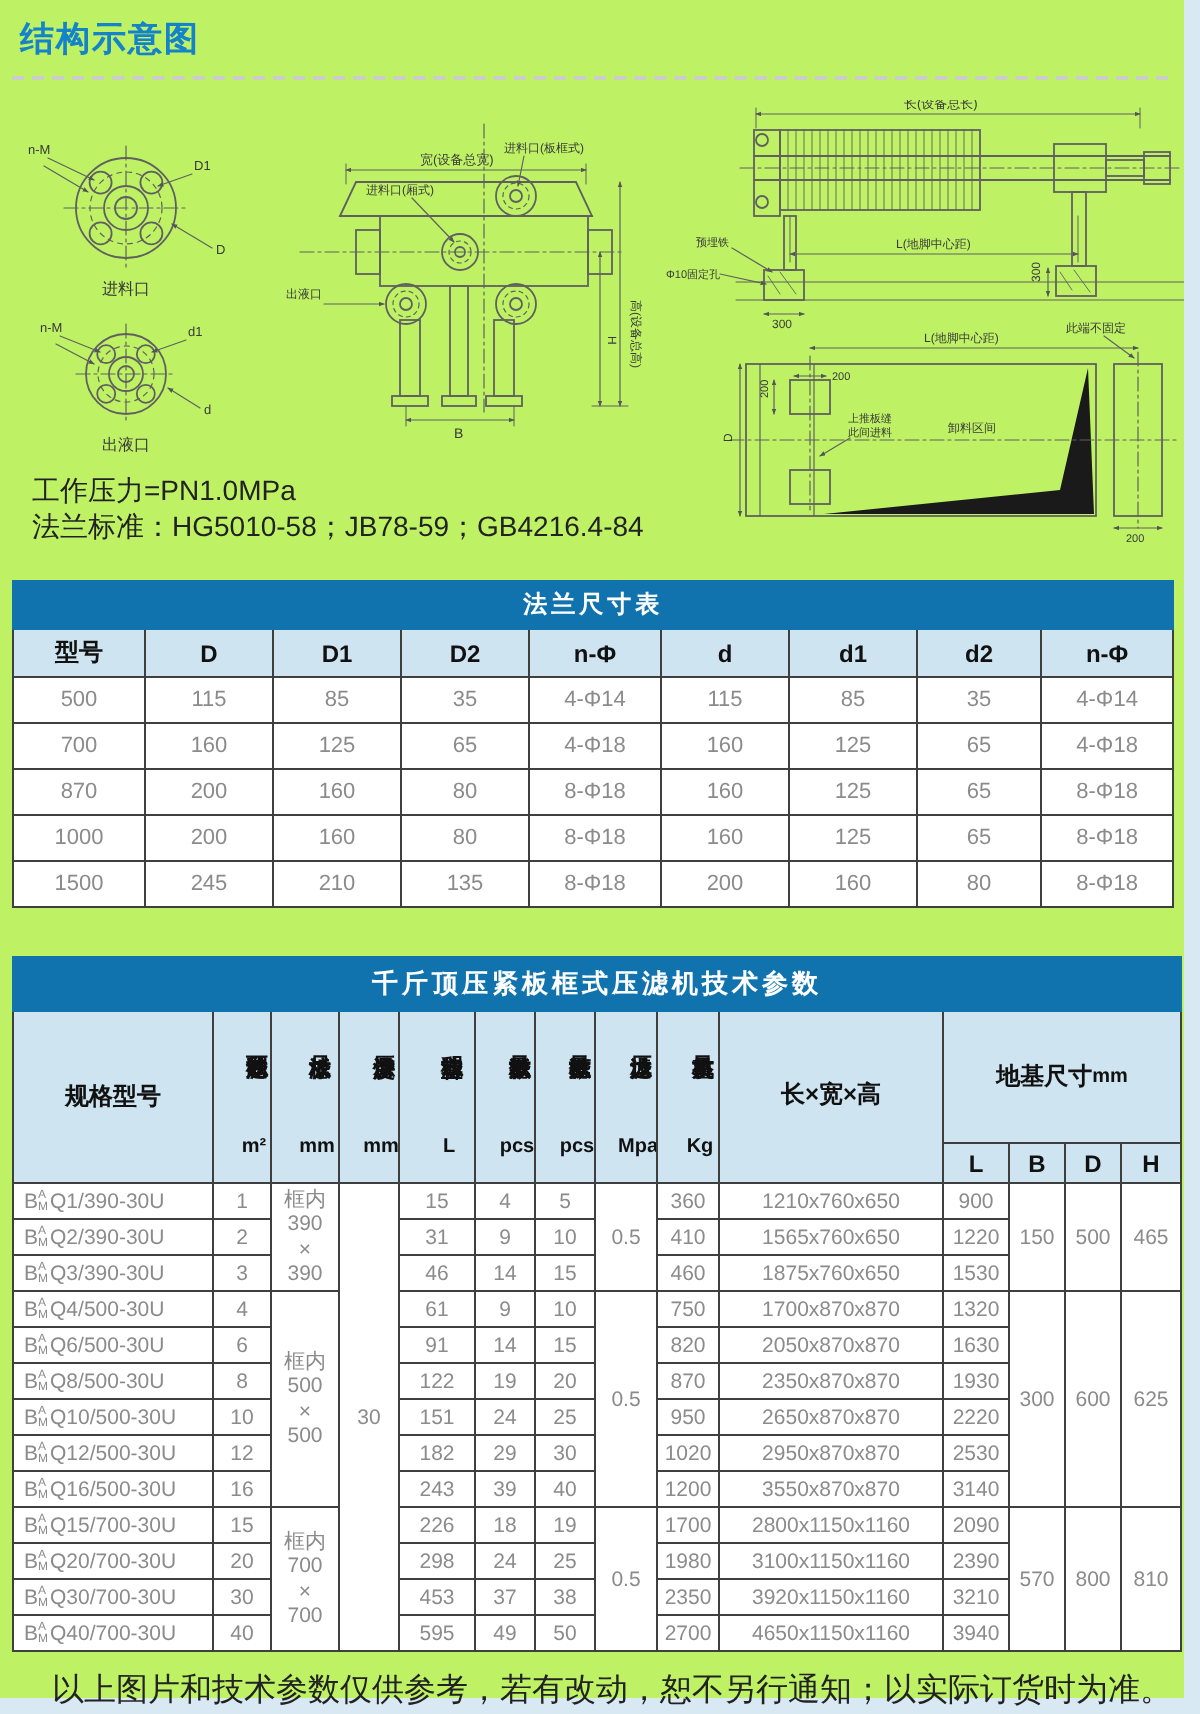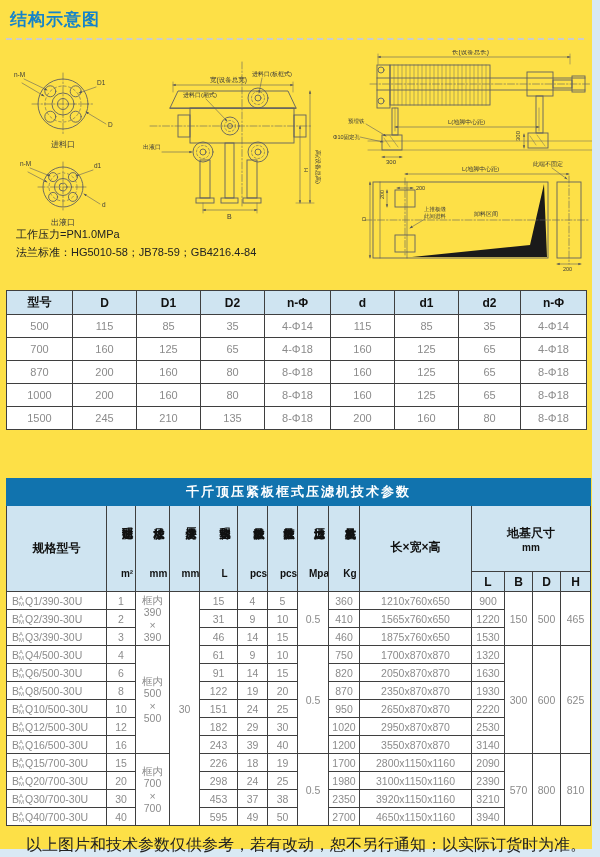--- a/index.html
+++ b/index.html
@@ -6,36 +6,36 @@
   html,body { width: 600px; height: 857px; }
   body {
     background: #d9e9f4;
     font-family: "Liberation Sans", "DejaVu Sans", sans-serif;
     position: relative;
     overflow: hidden;
   }
   .page {
     position: absolute; left: 0; top: 0;
     width: 592px; height: 849px;
-    background: #fde047;
+    background: #bef264;
   }
   .page-title {
     position: absolute; top: 8px; left: 10px;
     font-size: 17px; font-weight: bold; color: #1583c9;
     letter-spacing: 1px;
   }
   .dash-divider {
     position: absolute; top: 38px; left: 6px; width: 578px;
     border-top: 2px dashed #cccccc;
   }
   .diagram-svg { position: absolute; top: 50px; left: 0; }
   .diagram-svg text { fill: #3a3a3a; }
   .note1, .note2 {
     position: absolute; left: 16px;
-    font-size: 11px; color: #222222;
+    font-size: 14px; color: #222222; margin-top: 10px;
   }
   .note1 { top: 227px; }
   .note2 { top: 245px; }
 
   table { border-collapse: collapse; table-layout: fixed; background: #fff; }
   th, td { border: 1px solid #3f3f3f; text-align: center; vertical-align: middle; overflow: hidden; }
   .bar {
     background: #1173ae; color: #ffffff;
     font-size: 13px; font-weight: bold; height: 27px;
     letter-spacing: 2px; border: 1px solid #1173ae;
@@ -48,21 +48,21 @@
   .tech-table { position: absolute; top: 478px; left: 6px; width: 580px; }
   .tech-table thead th { background: #cfe4f1; color: #111; font-weight: bold; }
   .tech-table thead th.bar { background: #1173ae; color: #fff; }
   .tech-table thead .h1 th { height: 66px; font-size: 12px; }
   .tech-table thead .h2 th { height: 20px; font-size: 12px; }
   .vwrap { display: flex; flex-direction: column; align-items: center; justify-content: space-between; height: 62px; padding: 1px 0; margin-left: 12px; }
   .vtext { writing-mode: vertical-rl; text-orientation: upright; font-size: 11px; font-weight: bold; letter-spacing: 0px; line-height: 1; }
   .unit { font-size: 10px; font-weight: bold; }
   .dimwrap { display: flex; flex-direction: column; align-items: center; justify-content: center; height: 62px; font-size: 12px; gap: 32px; }
   .dimwrap .unit { margin-top: 9px; }
-  .foundwrap { display: flex; flex-direction: column; align-items: center; justify-content: center; font-size: 12px; }
+  .foundwrap { display: flex; flex-direction: row; align-items: center; justify-content: center; font-size: 12px; }
   .tech-table tbody td { height: 18px; font-size: 10.5px; color: #8b8b8b; padding: 0 1px; }
   .tech-table tbody td.mod { text-align: left; padding-left: 5px; white-space: nowrap; }
   .pre { white-space: pre-line; line-height: 1.15; }
   .bsym { display: inline-flex; align-items: center; }
   .ss { display: inline-flex; flex-direction: column; font-size: 6px; line-height: 6px; font-style: normal; margin: 0 1px 0 0; }
   .ss i { font-style: normal; }
   .footer-note {
     position: absolute; top: 835px; left: 6px; width: 580px;
     text-align: right; font-size: 16px; color: #222222;
   }
@@ -264,20 +264,23 @@
         <col style="width:64px">
         <col style="width:64px">
         <col style="width:66px">
         <col style="width:64px">
         <col style="width:64px">
         <col style="width:62px">
         <col style="width:66px">
       </colgroup>
     <thead>
       <tr>
+          <th class="bar" colspan="9">法兰尺寸表</th>
+        </tr>
+      <tr>
         <th>型号</th>
         <th>D</th>
         <th>D1</th>
         <th>D2</th>
         <th>n-Φ</th>
         <th>d</th>
         <th>d1</th>
         <th>d2</th>
         <th>n-Φ</th>
       </tr>

